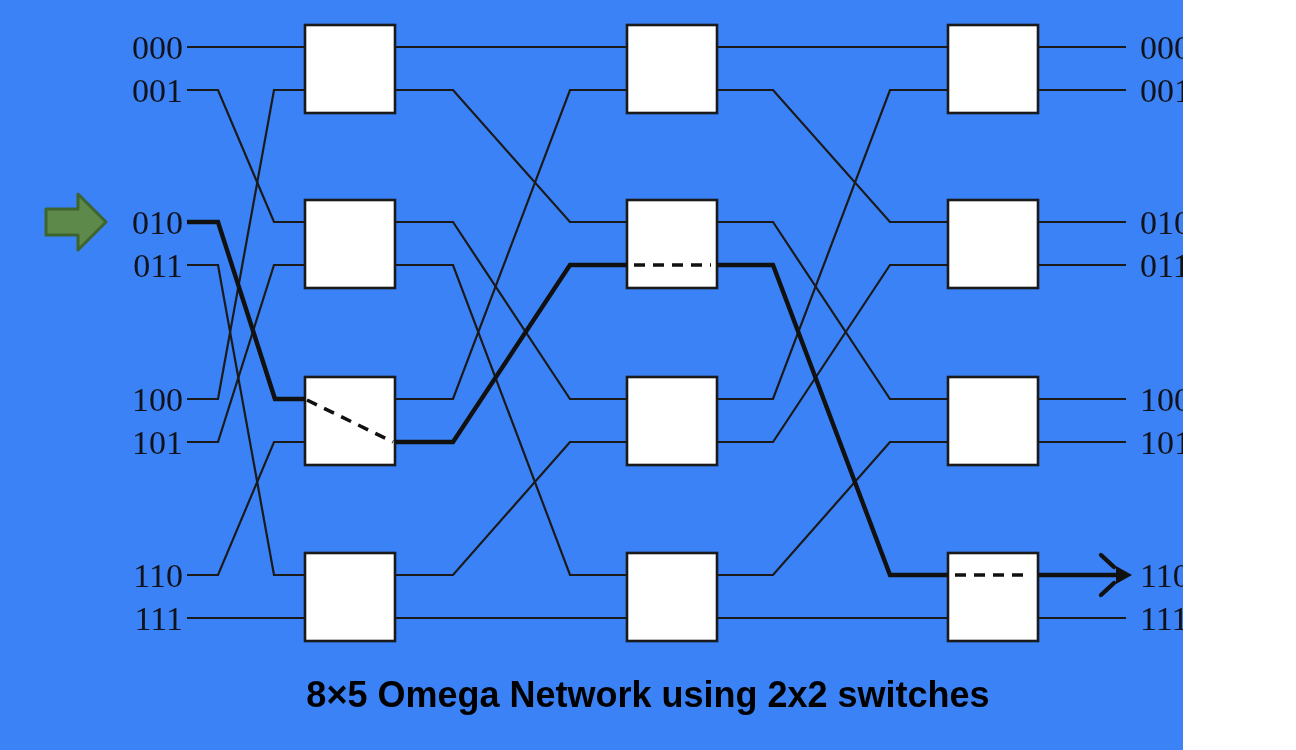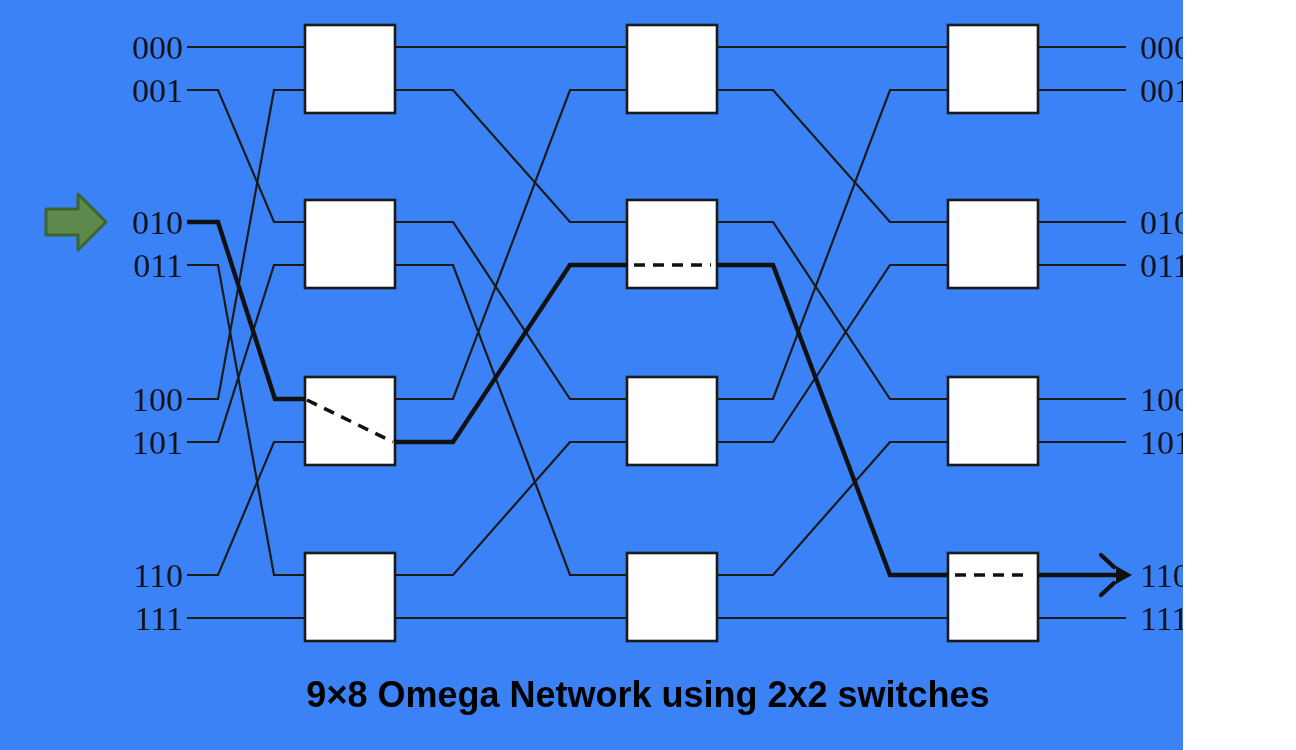--- a/index.html
+++ b/index.html
@@ -99,14 +99,14 @@
       <text x="1140" y="102">001</text>
       <text x="1140" y="234">010</text>
       <text x="1140" y="277">011</text>
       <text x="1140" y="411">100</text>
       <text x="1140" y="454">101</text>
       <text x="1140" y="587">110</text>
       <text x="1140" y="630">111</text>
     </g>
   </svg>
 
-  <div class="caption">9×8 Omega Network using 2x2 switches</div>
+  <div class="caption">8×5 Omega Network using 2x2 switches</div>
 </div>
 
 </body></html>

